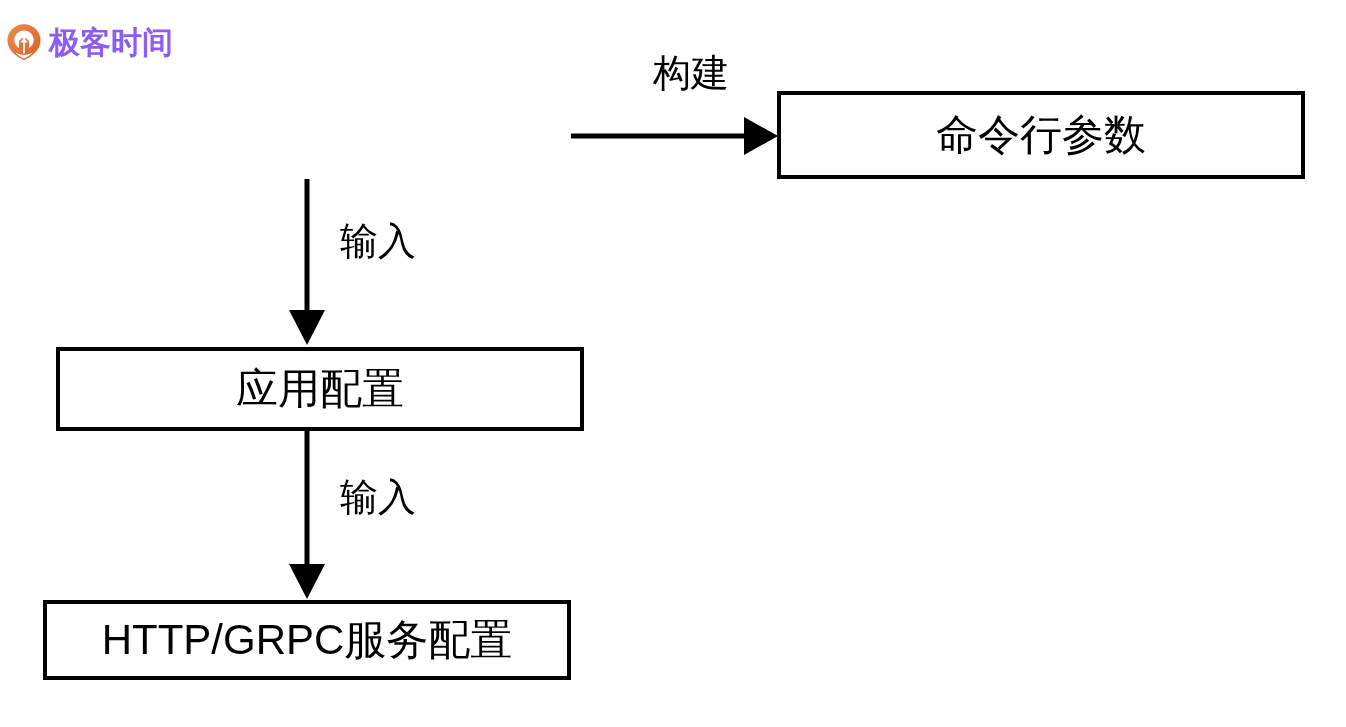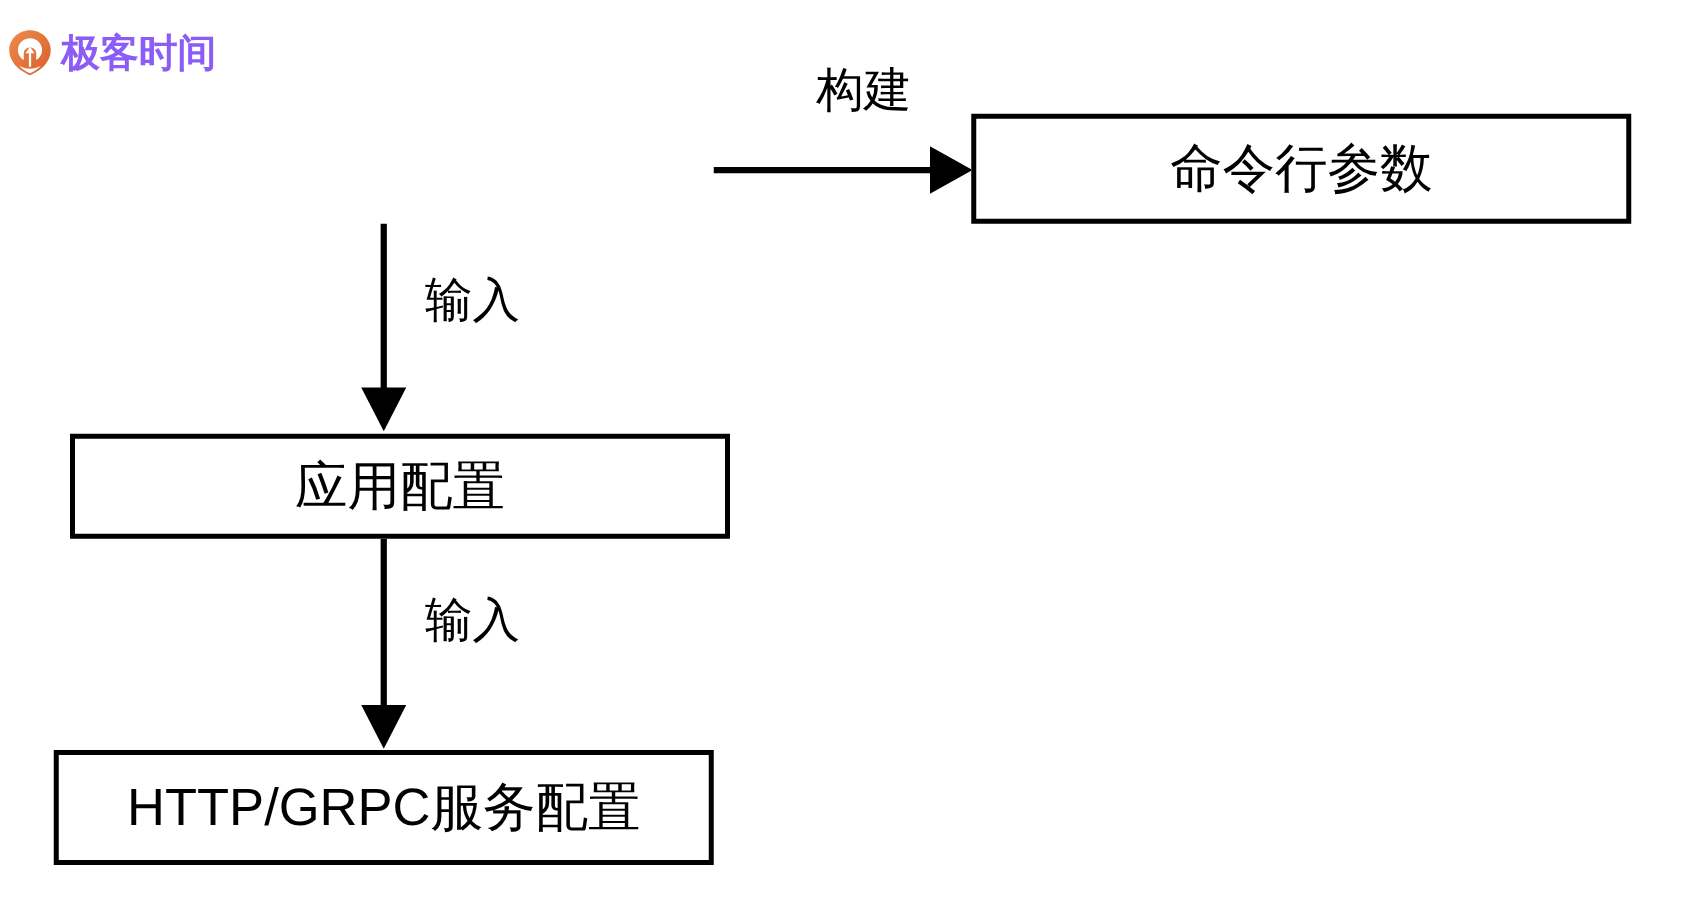--- a/index.html
+++ b/index.html
@@ -68,21 +68,21 @@
   .node .node-label {
     font-size: 42px;
     line-height: 1;
     white-space: nowrap;
     font-family: "Liberation Sans", "DejaVu Sans", sans-serif;
     font-weight: 400;
   }
 
   #node-options      { left: 43px;  top: 87px;  width: 528px; height: 92px; }
   #node-app-config   { left: 43px;  top: 347px; width: 528px; height: 84px; margin-left: 13px; }
-  #node-http-grpc    { left: 43px;  top: 600px; width: 528px; height: 92px; }
+  #node-http-grpc    { left: 43px;  top: 600px; width: 528px; height: 80px; }
   #node-cmdline-args { left: 777px; top: 91px;  width: 528px; height: 88px; }
 
   
   .edge-label {
     position: absolute;
     color: #000000;
     font-size: 38px;
     line-height: 1;
     white-space: nowrap;
     font-family: "Liberation Sans", "DejaVu Sans", sans-serif;

